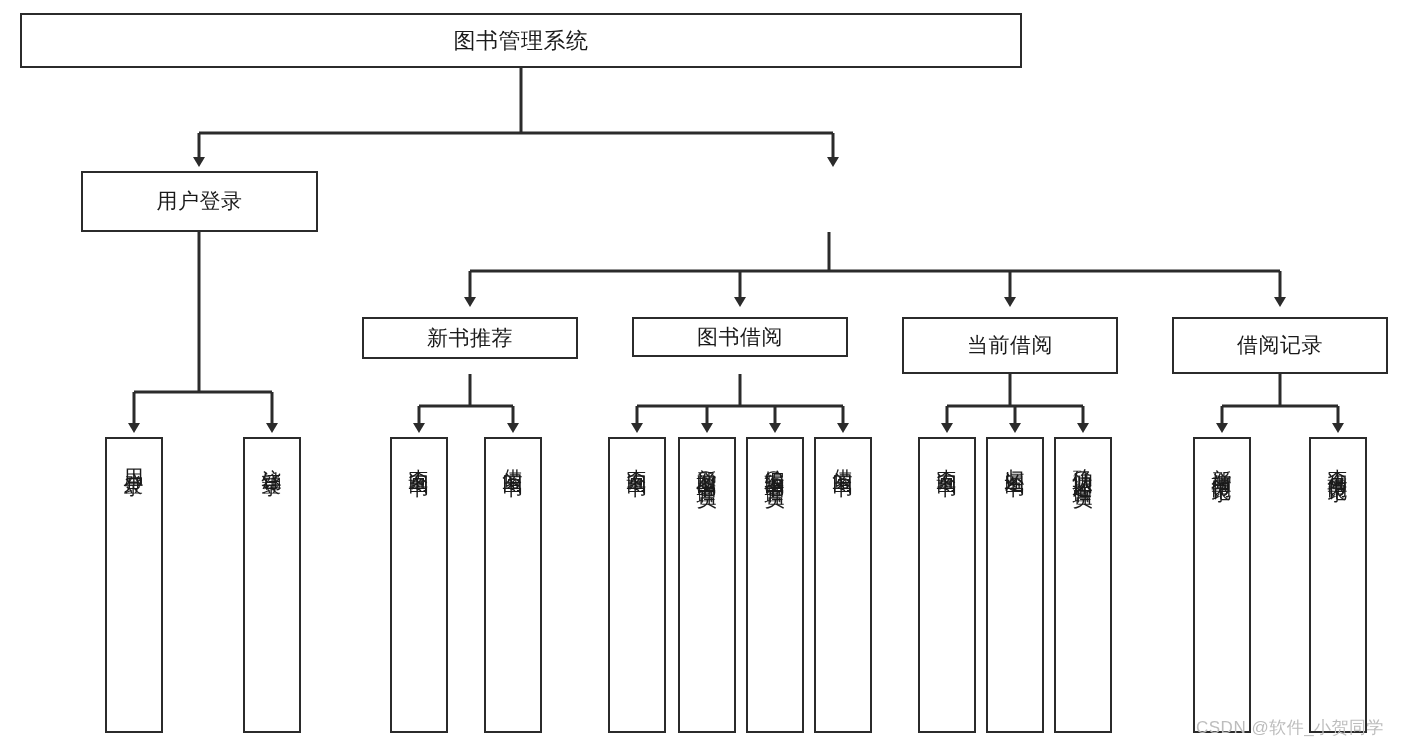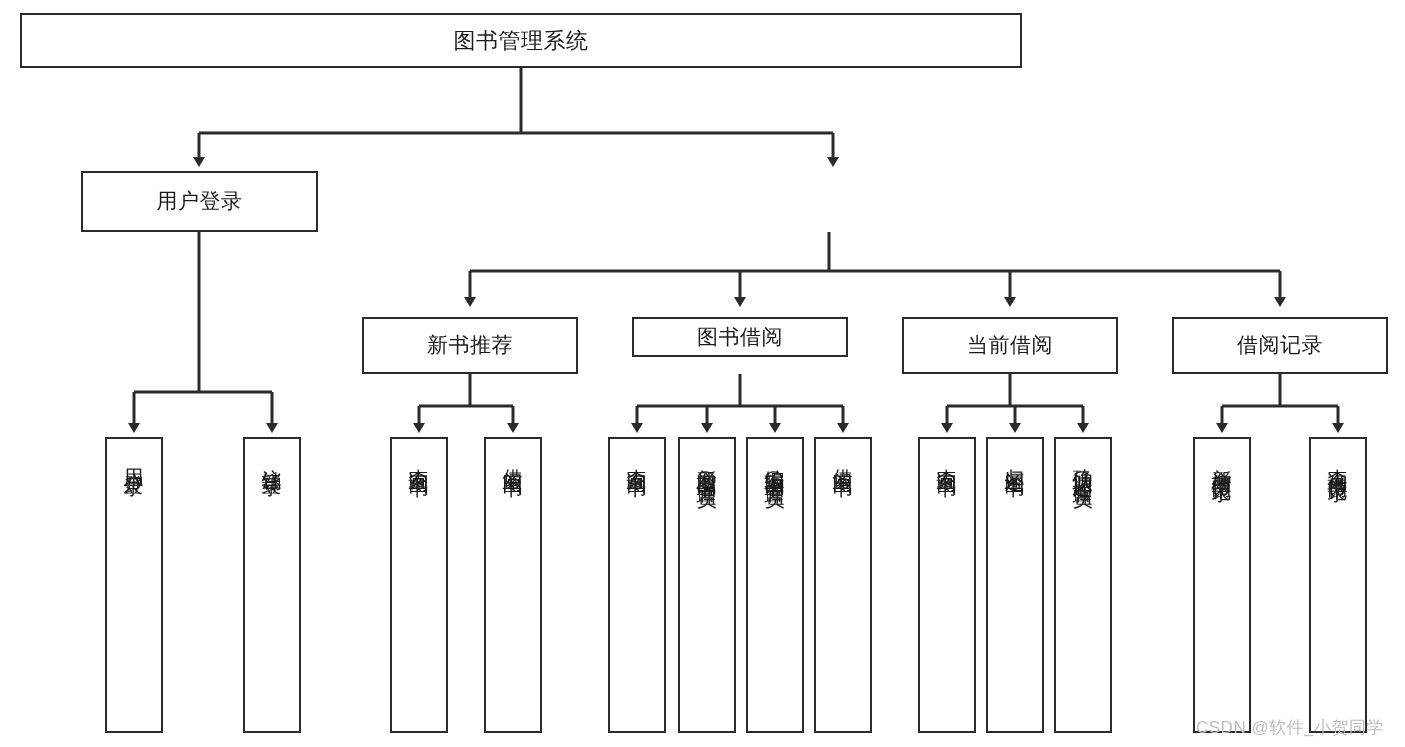--- a/index.html
+++ b/index.html
@@ -126,21 +126,21 @@
   </svg>
 
   <div class="node horiz root" style="left:20px; top:13px; width:1002px; height:55px;">
     <span class="label">图书管理系统</span>
   </div>
 
   <div class="node horiz" style="left:81px; top:171px; width:237px; height:61px;">
     <span class="label">用户登录</span>
   </div>
 
-  <div class="node horiz" style="left:362px; top:317px; width:216px; height:57px;">
+  <div class="node horiz" style="left:362px; top:317px; width:216px; height:42px;">
     <span class="label">新书推荐</span>
   </div>
   <div class="node horiz" style="left:632px; top:317px; width:216px; height:40px;">
     <span class="label">图书借阅</span>
   </div>
   <div class="node horiz" style="left:1172px; top:317px; width:216px; height:57px;">
     <span class="label">借阅记录</span>
   </div>
   <div class="node horiz" style="left:902px; top:317px; width:216px; height:57px;">
     <span class="label">当前借阅</span>

